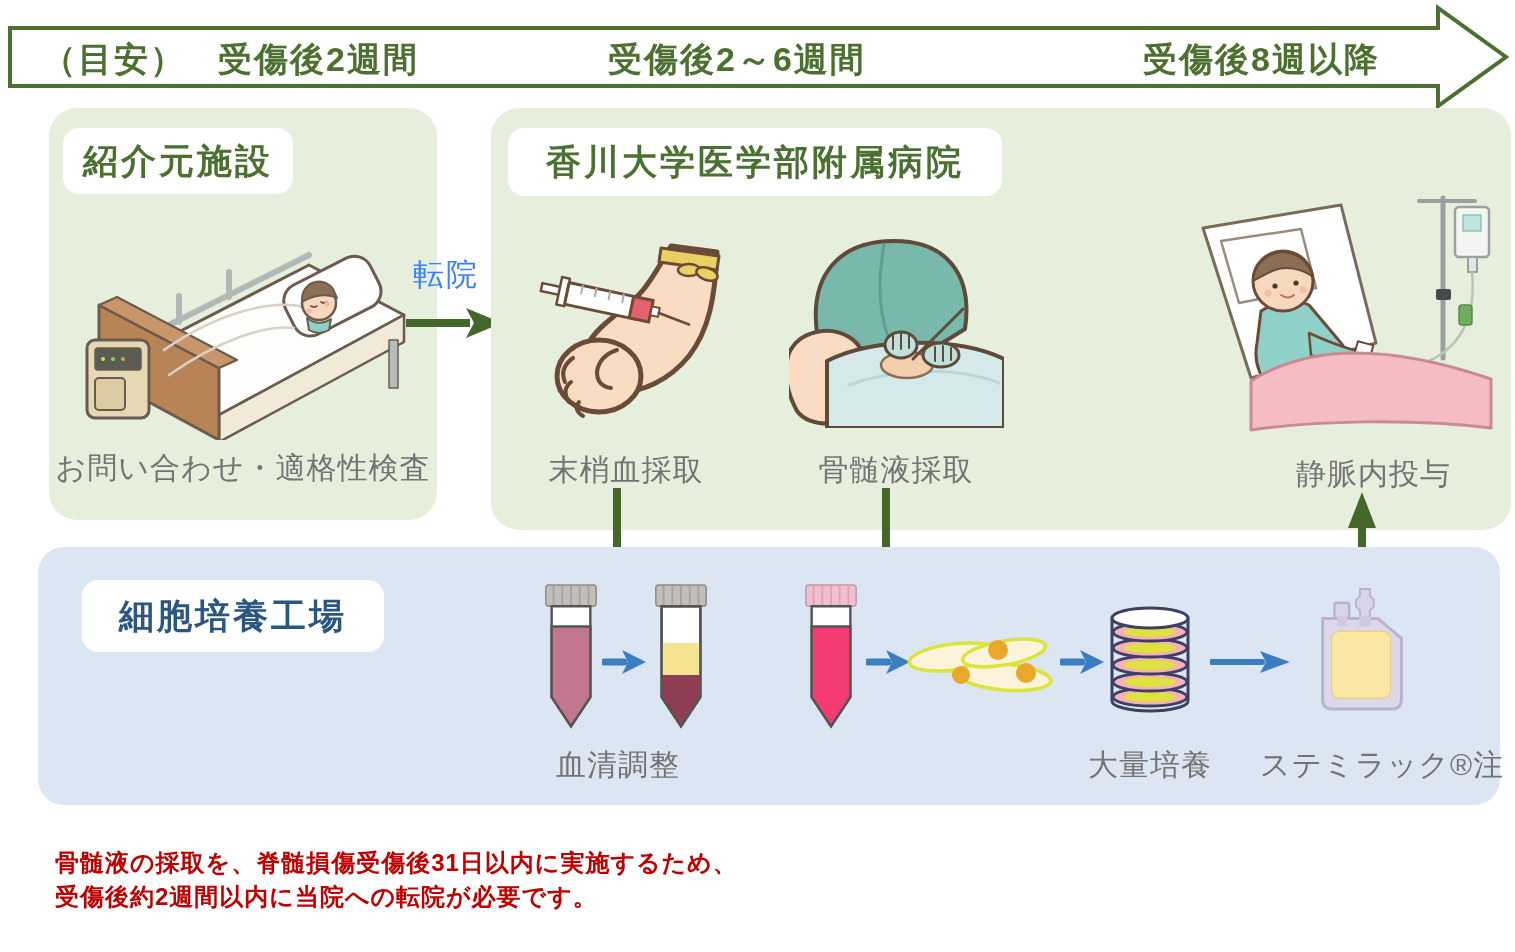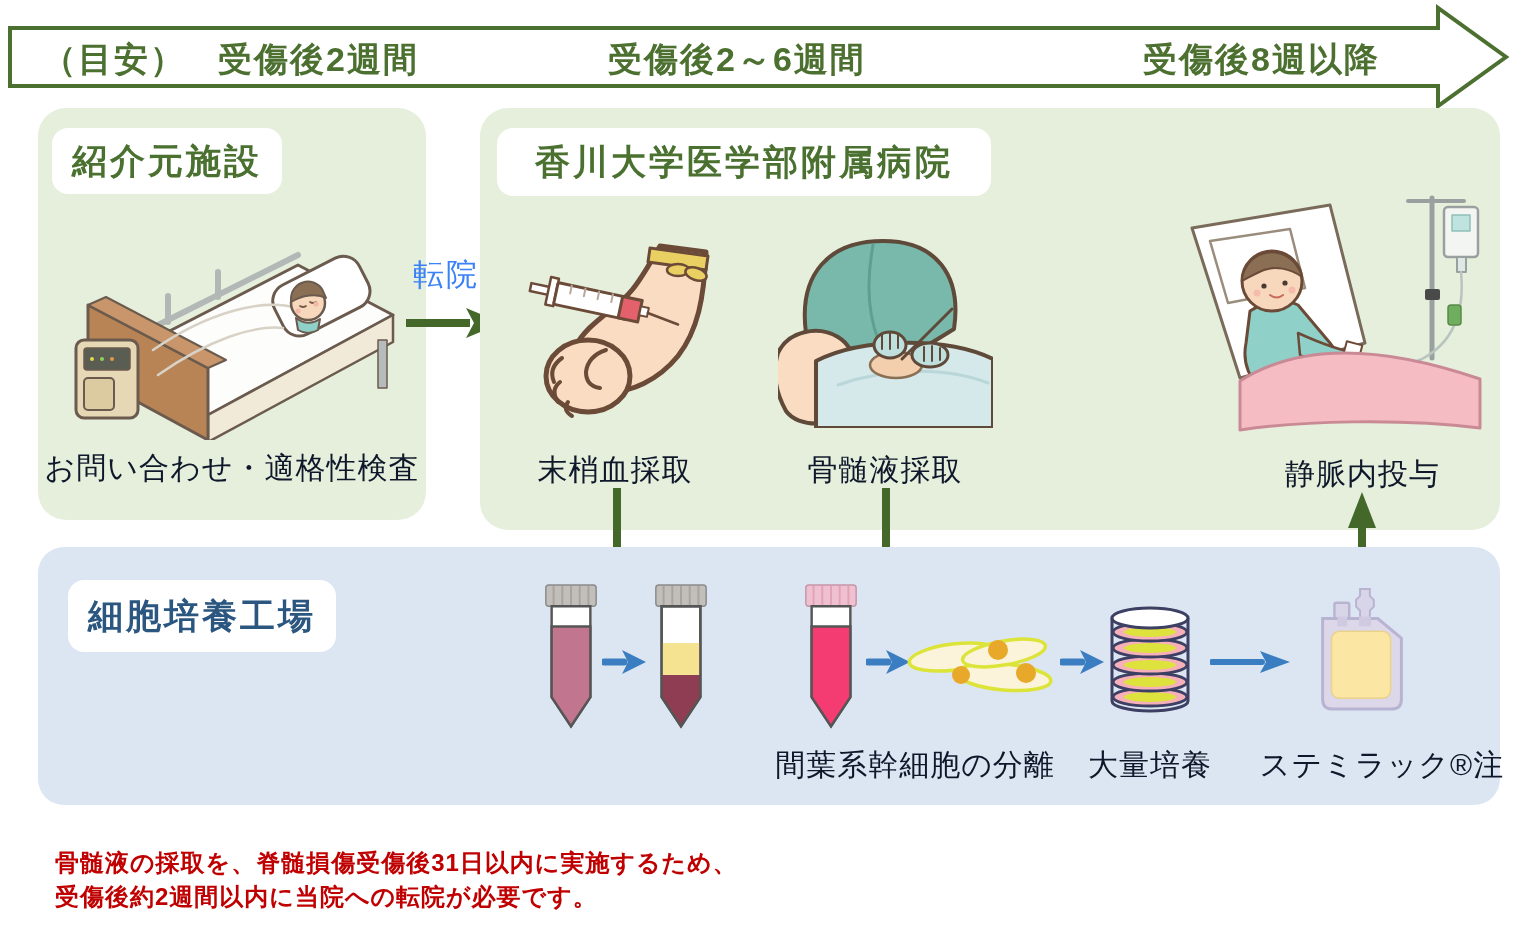--- a/index.html
+++ b/index.html
@@ -4,27 +4,27 @@
 <style>
   html,body{margin:0;padding:0;background:#fff;}
   .canvas{
     position:relative;width:1515px;height:952px;background:#ffffff;
     font-family:"Liberation Sans","DejaVu Sans",sans-serif;overflow:hidden;border-radius:7px;
   }
   .abs{position:absolute;}
   
   .tl-label{position:absolute;top:37px;font-size:34px;font-weight:bold;color:#4c7030;letter-spacing:2px;white-space:nowrap;}
   
-  .gbox{position:absolute;background:#e6efdc;border-radius:28px;}
+  .gbox{position:absolute;background:#e6efdc;border-radius:28px;margin-left:11px;}
   .bbox{position:absolute;background:#dce6f2;border-radius:26px;}
   .pill{position:absolute;background:#ffffff;border-radius:16px;display:flex;align-items:center;justify-content:center;
         font-weight:bold;white-space:nowrap;letter-spacing:3px;}
   .pill.green{color:#4a7130;font-size:35px;}
   .pill.blue{color:#2a567f;font-size:35px;}
-  .cap{position:absolute;font-size:30px;color:#0f172a;text-align:center;letter-spacing:1px;white-space:nowrap;}
+  .cap{position:absolute;font-size:30px;color:#737373;text-align:center;letter-spacing:1px;white-space:nowrap;}
   .transfer{position:absolute;font-size:31px;color:#3b82f6;letter-spacing:2px;white-space:nowrap;}
   .warning{position:absolute;left:55px;top:834px;font-size:24px;font-weight:bold;color:#c00000;line-height:1.42;letter-spacing:1px;margin-top:12px;}
   svg{display:block;}
 </style>
 </head>
 <body>
 
 <div class="canvas">
 
   <svg class="abs" style="left:0;top:0" width="1515" height="115" viewBox="0 0 1515 115">
@@ -158,41 +158,42 @@
   <svg class="abs" style="left:868px;top:488px" width="36" height="102" viewBox="0 0 36 102">
     <rect x="14" y="0" width="8" height="66" fill="#44682a"></rect>
       <polygon points="4,60 32,60 18,98" fill="#44682a"></polygon>
   </svg>
   <svg class="abs" style="left:1344px;top:490px" width="36" height="100" viewBox="0 0 36 100">
     <polygon points="4,38 32,38 18,2" fill="#44682a"></polygon>
       <rect x="14" y="34" width="8" height="64" fill="#44682a"></rect>
   </svg>
 
   <div class="bbox" style="left:38px;top:547px;width:1462px;height:258px">
-    <div class="pill blue" style="left:30px;top:33px;width:268px;height:72px">細胞培養工場</div>
+    <div class="pill blue" style="left:44px;top:33px;width:302px;height:72px">細胞培養工場</div>
 
     <svg class="abs" style="left:502px;top:36px" width="62" height="150" viewBox="0 0 64 155">
       <rect x="6" y="2" width="52" height="22" rx="3" fill="#c2beb9" stroke="#8a8a8a" stroke-width="1.5"></rect>
       <path d="M14 3 v20 M23 3 v20 M32 3 v20 M41 3 v20 M50 3 v20" stroke="#a8a4a0" stroke-width="2"></path>
       <path d="M12 24 H52 V118 L32 148 L12 118 Z" fill="#ffffff" stroke="#555555" stroke-width="2.5"></path>
       <path d="M12 45 H52 V118 L32 148 L12 118 Z" fill="#c1758f" stroke="#555555" stroke-width="2.5"></path>
     </svg>
     <svg class="abs" style="left:564px;top:100px" width="46" height="30" viewBox="0 0 46 30">
       <path d="M2 15 H22" stroke="#3a7ec1" stroke-width="7" stroke-linecap="round"></path>
       <polygon points="20,3 44,15 20,27 26,15" fill="#3a7ec1"></polygon>
     </svg>
 
     <svg class="abs" style="left:612px;top:36px" width="62" height="150" viewBox="0 0 64 155">
       <rect x="6" y="2" width="52" height="22" rx="3" fill="#c2beb9" stroke="#8a8a8a" stroke-width="1.5"></rect>
       <path d="M14 3 v20 M23 3 v20 M32 3 v20 M41 3 v20 M50 3 v20" stroke="#a8a4a0" stroke-width="2"></path>
       <path d="M12 24 H52 V118 L32 148 L12 118 Z" fill="#ffffff" stroke="#555555" stroke-width="2.5"></path>
       <rect x="12" y="62" width="40" height="33" fill="#f6e392"></rect>
       <path d="M12 95 H52 V118 L32 148 L12 118 Z" fill="#8e3d52"></path>
       <path d="M12 24 H52 V118 L32 148 L12 118 Z" fill="none" stroke="#555555" stroke-width="2.5"></path>
     </svg>
+    <div class="cap" style="left:480px;width:200px;top:198px">血清調整</div>
 
     <svg class="abs" style="left:762px;top:36px" width="62" height="150" viewBox="0 0 64 155">
       <rect x="6" y="2" width="52" height="22" rx="3" fill="#efc0cf" stroke="#c595a8" stroke-width="1.5"></rect>
       <path d="M14 3 v20 M23 3 v20 M32 3 v20 M41 3 v20 M50 3 v20" stroke="#e3a2b8" stroke-width="2"></path>
       <path d="M12 24 H52 V118 L32 148 L12 118 Z" fill="#ffffff" stroke="#555555" stroke-width="2.5"></path>
       <path d="M12 45 H52 V118 L32 148 L12 118 Z" fill="#f43b72" stroke="#555555" stroke-width="2.5"></path>
     </svg>
     <svg class="abs" style="left:828px;top:100px" width="46" height="30" viewBox="0 0 46 30">
       <path d="M2 15 H22" stroke="#3a7ec1" stroke-width="7" stroke-linecap="round"></path>
       <polygon points="20,3 44,15 20,27 26,15" fill="#3a7ec1"></polygon>
@@ -205,21 +206,20 @@
         <ellipse cx="98" cy="28" rx="42" ry="12" transform="rotate(-10 98 28)"></ellipse>
       </g>
       <circle cx="92" cy="25" r="10" fill="#e8a82a"></circle>
       <circle cx="120" cy="48" r="10" fill="#e8a82a"></circle>
       <circle cx="55" cy="50" r="9" fill="#e8a82a"></circle>
     </svg>
     <svg class="abs" style="left:1022px;top:100px" width="46" height="30" viewBox="0 0 46 30">
       <path d="M2 15 H22" stroke="#3a7ec1" stroke-width="7" stroke-linecap="round"></path>
       <polygon points="20,3 44,15 20,27 26,15" fill="#3a7ec1"></polygon>
     </svg>
-    <div class="cap" style="left:697px;width:360px;top:198px">間葉系幹細胞の分離</div>
 
     <svg class="abs" style="left:1070px;top:58px" width="84" height="112" viewBox="0 0 84 112">
       <g>
         <ellipse cx="42" cy="92" rx="37" ry="9" fill="#f6b0ba" stroke="#3d3f63" stroke-width="3"></ellipse>
         <ellipse cx="42" cy="92" rx="26" ry="5" fill="#dde23c"></ellipse>
         <ellipse cx="42" cy="77" rx="37" ry="9" fill="#f6b0ba" stroke="#3d3f63" stroke-width="3"></ellipse>
         <ellipse cx="42" cy="77" rx="26" ry="5" fill="#dde23c"></ellipse>
         <ellipse cx="42" cy="60" rx="37" ry="9" fill="#f6b0ba" stroke="#3d3f63" stroke-width="3"></ellipse>
         <ellipse cx="42" cy="60" rx="26" ry="5" fill="#dde23c"></ellipse>
         <ellipse cx="42" cy="43" rx="37" ry="9" fill="#f6b0ba" stroke="#3d3f63" stroke-width="3"></ellipse>

